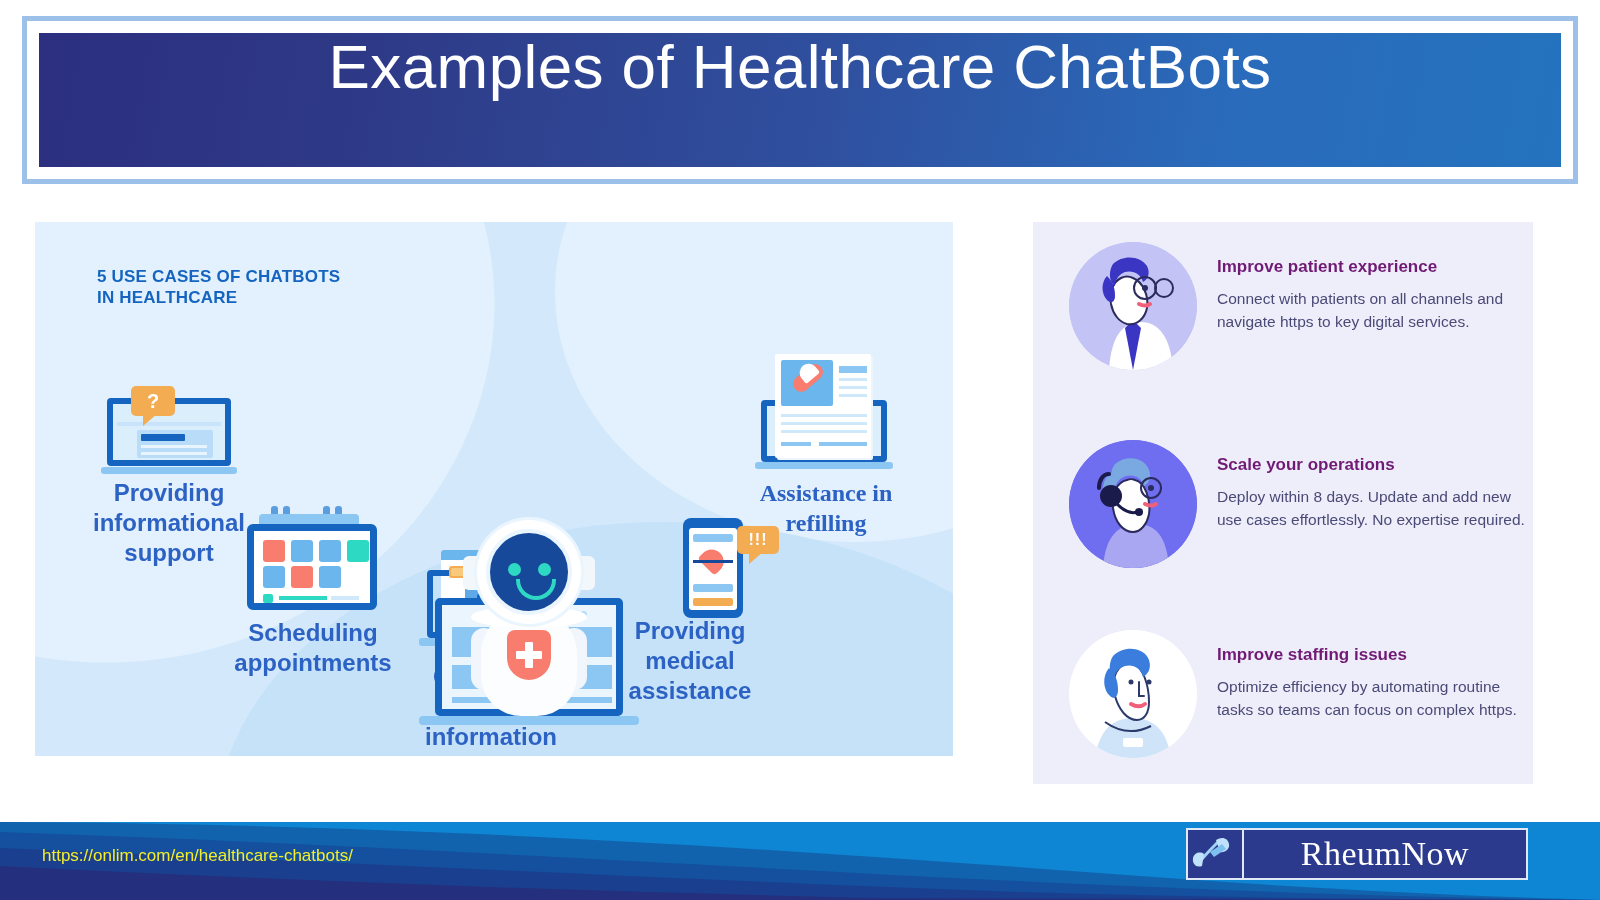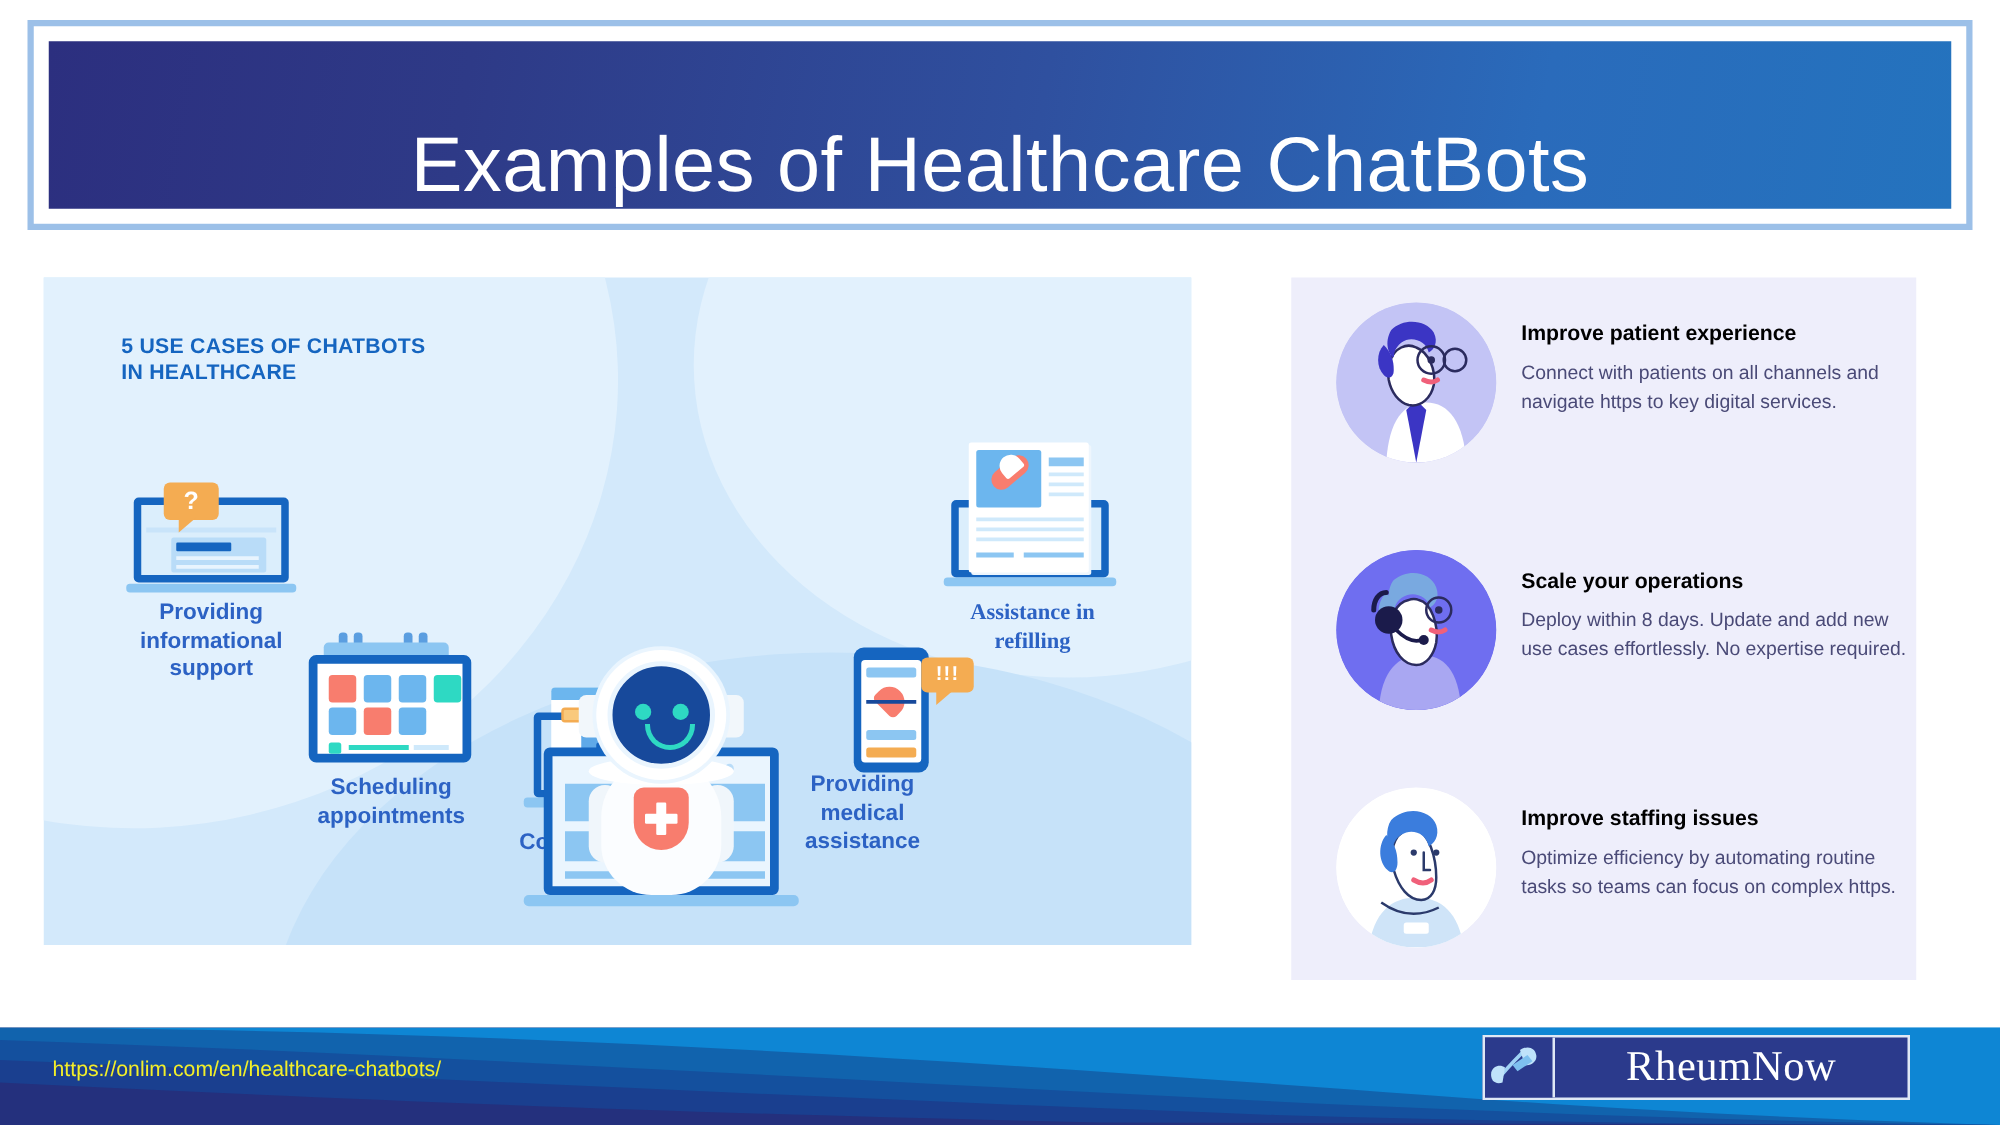--- a/index.html
+++ b/index.html
@@ -4,37 +4,37 @@
 <style>
   html,body{margin:0;padding:0;}
   body{width:1600px;height:900px;background:#ffffff;font-family:"Liberation Sans",sans-serif;overflow:hidden;}
   .slide{position:relative;width:1600px;height:900px;background:#fff;}
 
   
   .title-frame{position:absolute;left:22px;top:16px;width:1556px;height:168px;
     border:5px solid #9cc0e8;background:#ffffff;box-sizing:border-box;}
   .title-bar{position:absolute;left:12px;top:12px;right:12px;bottom:12px;
     background:linear-gradient(100deg,#2c2f7f 0%,#2e3a87 22%,#2f509f 52%,#2a6bbb 78%,#2473be 100%);
-    display:flex;align-items:flex-end;justify-content:center;}
+    display:flex;align-items:flex-start;justify-content:center;}
   .title-text{color:#ffffff;font-size:62px;font-weight:400;letter-spacing:.4px;
     text-align:center;line-height:1.1;font-family:"Liberation Sans",sans-serif;}
 
   
   .info-panel{position:absolute;left:35px;top:222px;width:918px;height:534px;
     background:#d3e9fb;overflow:hidden;}
   .swoosh{position:absolute;background:#e2f1fd;}
   .sw1{width:760px;height:700px;border-radius:50%;left:-300px;top:-260px;transform:rotate(-8deg);}
   .sw2{width:900px;height:620px;border-radius:50%;left:180px;top:300px;background:#c6e2f9;}
   .sw3{width:600px;height:500px;border-radius:50%;left:520px;top:-180px;background:#e2f1fd;}
 
   .ig-head{position:absolute;left:62px;top:44px;color:#1565c0;font-weight:bold;
     font-size:17px;line-height:1.25;letter-spacing:.2px;}
 
   .uc-label{position:absolute;text-align:center;color:#2c62c4;font-weight:bold;
-    font-size:18px;line-height:1.25;}
+    font-size:24px;line-height:1.25;}
 
   
   .ic{position:absolute;}
   .lap-body{position:absolute;border:6px solid #1565c0;background:#dbeefc;border-radius:4px;box-sizing:border-box;}
   .lap-base{position:absolute;background:#8cc6f2;border-radius:3px;}
   .bubble{position:absolute;background:#f4ac52;border-radius:5px;display:flex;
     align-items:center;justify-content:center;color:#fff;font-weight:bold;}
   .bubble:after{content:"";position:absolute;left:12px;bottom:-10px;width:0;height:0;
     border-left:0 solid transparent;border-right:14px solid transparent;border-top:12px solid #f4ac52;}
   .ln{position:absolute;background:#8cc6f2;}
@@ -64,21 +64,21 @@
 
   
   .tab-frame{position:absolute;border:7px solid #1565c0;background:#fff;border-radius:6px;box-sizing:border-box;}
   .cell{position:absolute;width:22px;height:22px;border-radius:3px;}
 
   
   .cards-panel{position:absolute;left:1033px;top:222px;width:500px;height:562px;background:#eeeefb;}
   .card{position:absolute;left:36px;width:460px;display:flex;gap:20px;}
   .avatar{width:128px;height:128px;border-radius:50%;flex:0 0 128px;position:relative;overflow:hidden;}
   .card-txt{padding-top:14px;}
-  .card-title{color:#000000;font-weight:bold;font-size:17px;line-height:1.35;margin-bottom:8px;}
+  .card-title{color:#701a75;font-weight:bold;font-size:17px;line-height:1.35;margin-bottom:8px;}
   .card-body{color:#4a4a77;font-size:15.5px;line-height:1.5;}
 
   
   .footer{position:absolute;left:0;top:822px;width:1600px;height:78px;overflow:hidden;
     background:linear-gradient(90deg,#1f3a80 0%,#14509e 45%,#0e86d4 100%);}
   .wave{position:absolute;}
   .url{position:absolute;left:42px;top:846px;color:#f2ef29;font-size:17px;
     font-family:"Liberation Sans",sans-serif;text-decoration:none;}
   .logo{position:absolute;left:1186px;top:828px;width:338px;height:48px;display:flex;
     border:2px solid #dfe8f5;background:#2b3a8c;}

